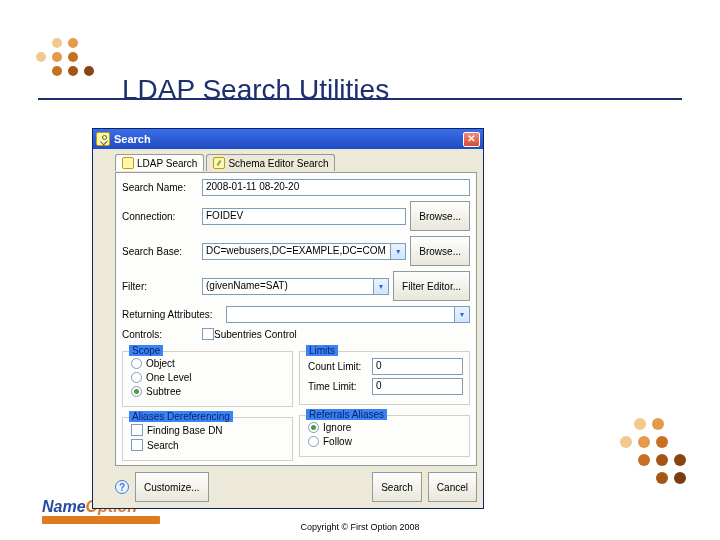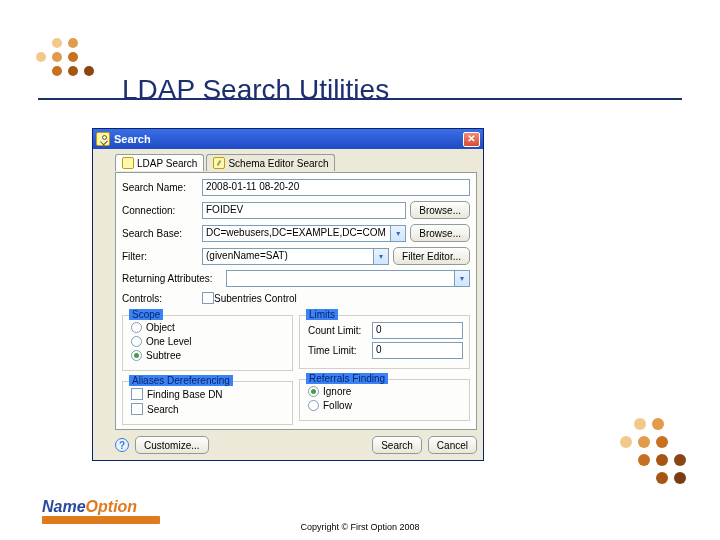--- a/index.html
+++ b/index.html
@@ -40,21 +40,21 @@
   .tab .ticon-s.pen::after { content: ""; position: absolute; top: 2px; left: 4px; width: 2px; height: 6px; background: #8a5; transform: rotate(30deg); }
 
   .tabpanel { border: 1px solid #919b9c; background: #fdfdfb; padding: 6px 6px 4px 6px; }
 
   .row { display: flex; align-items: center; gap: 4px; margin-bottom: 5px; }
   .row .lbl { width: 76px; font-size: 10px; }
   .txt { flex: 1; height: 17px; border: 1px solid #7f9db9; background: #fff; padding: 1px 3px; font-size: 10px; color: #000; overflow: hidden; white-space: nowrap; }
   .combo { display: flex; flex: 1; }
   .combo .txt { flex: 1; }
   .combo .dd { width: 15px; height: 17px; border: 1px solid #7f9db9; border-left: none; background: linear-gradient(#e9f3ff, #cfe5ff); display: flex; align-items: center; justify-content: center; font-size: 8px; color: #316ac5; }
-  .btn { height: 18px; border: 1px solid #919b9c; background: linear-gradient(#fefefe, #e9e7da); padding: 0 8px; font-size: 10px; border-radius: 5px; cursor: default; white-space: nowrap; }
+  .btn { height: 30px; border: 1px solid #919b9c; background: linear-gradient(#fefefe, #e9e7da); padding: 0 8px; font-size: 10px; border-radius: 0; cursor: default; white-space: nowrap; }
   .checkwrap { display: flex; align-items: center; gap: 0; }
   .chk { width: 12px; height: 12px; border: 1px solid #7f9db9; background: #fff; }
 
   .groups { display: flex; gap: 6px; margin-top: 2px; }
   .gcol { flex: 1; display: flex; flex-direction: column; gap: 4px; }
   .group { border: 1px solid #d4d0c8; padding: 6px 6px 6px 8px; position: relative; margin-top: 6px; }
   .group .glabel { position: absolute; top: -7px; left: 6px; background: #3b82f6; padding: 0 3px; color: #0a246a; font-size: 10px; }
   .radio-row, .check-row { display: flex; align-items: center; gap: 4px; margin-bottom: 3px; font-size: 10px; }
   .radio { width: 11px; height: 11px; border: 1px solid #7f9db9; border-radius: 50%; background: #fff; position: relative; }
   .radio.selected::after { content: ""; position: absolute; top: 2px; left: 2px; width: 5px; height: 5px; border-radius: 50%; background: #4a9a4a; }
@@ -203,21 +203,21 @@
             <div class="limit-row">
                 <span class="llbl">Count Limit:</span>
                 <div class="txt">0</div>
               </div>
             <div class="limit-row">
                 <span class="llbl">Time Limit:</span>
                 <div class="txt">0</div>
               </div>
           </div>
           <div class="group">
-            <span class="glabel">Referrals Finding</span>
+            <span class="glabel">Referrals Aliases</span>
             <div class="radio-row">
                 <span class="radio selected"></span>
                 <span>Ignore</span>
               </div>
             <div class="radio-row">
                 <span class="radio"></span>
                 <span>Follow</span>
               </div>
           </div>
         </div>

